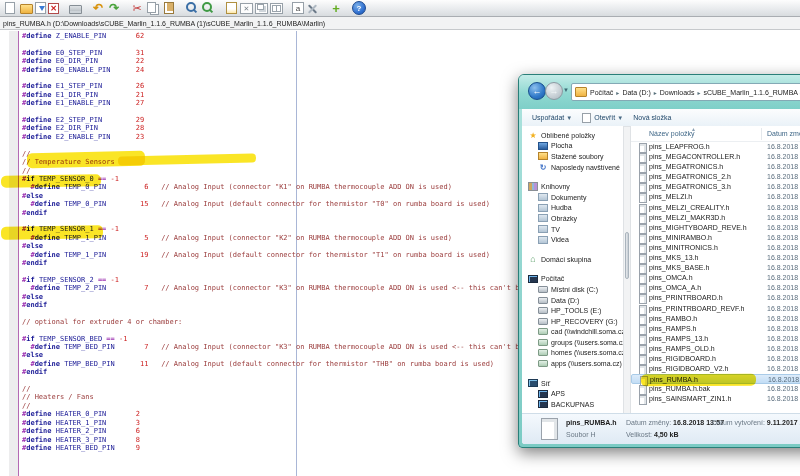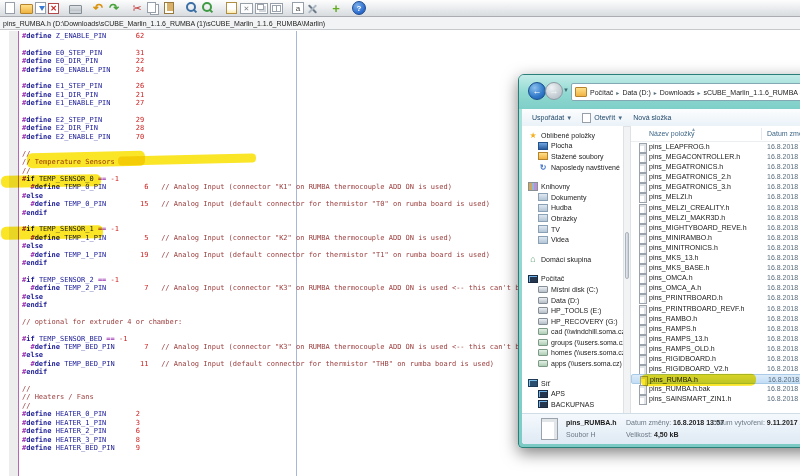--- a/index.html
+++ b/index.html
@@ -193,21 +193,21 @@
       <div data-name="code-line"><span class="t-pp">#</span><span class="t-kw">define</span> <span class="t-id">E0_STEP_PIN</span>        <span class="t-num">31</span></div>
       <div data-name="code-line"><span class="t-pp">#</span><span class="t-kw">define</span> <span class="t-id">E0_DIR_PIN</span>         <span class="t-num">22</span></div>
       <div data-name="code-line"><span class="t-pp">#</span><span class="t-kw">define</span> <span class="t-id">E0_ENABLE_PIN</span>      <span class="t-num">24</span></div>
       <div data-name="code-line">&nbsp;</div>
       <div data-name="code-line"><span class="t-pp">#</span><span class="t-kw">define</span> <span class="t-id">E1_STEP_PIN</span>        <span class="t-num">26</span></div>
       <div data-name="code-line"><span class="t-pp">#</span><span class="t-kw">define</span> <span class="t-id">E1_DIR_PIN</span>         <span class="t-num">21</span></div>
       <div data-name="code-line"><span class="t-pp">#</span><span class="t-kw">define</span> <span class="t-id">E1_ENABLE_PIN</span>      <span class="t-num">27</span></div>
       <div data-name="code-line">&nbsp;</div>
       <div data-name="code-line"><span class="t-pp">#</span><span class="t-kw">define</span> <span class="t-id">E2_STEP_PIN</span>        <span class="t-num">29</span></div>
       <div data-name="code-line"><span class="t-pp">#</span><span class="t-kw">define</span> <span class="t-id">E2_DIR_PIN</span>         <span class="t-num">28</span></div>
-      <div data-name="code-line"><span class="t-pp">#</span><span class="t-kw">define</span> <span class="t-id">E2_ENABLE_PIN</span>      <span class="t-num">70</span></div>
+      <div data-name="code-line"><span class="t-pp">#</span><span class="t-kw">define</span> <span class="t-id">E2_ENABLE_PIN</span>      <span class="t-num">23</span></div>
       <div data-name="code-line">&nbsp;</div>
       <div data-name="code-line"><span class="t-com">//</span></div>
       <div data-name="code-line"><span class="t-com">// Temperature Sensors</span></div>
       <div data-name="code-line"><span class="t-com">//</span></div>
       <div data-name="code-line"><span class="t-pp">#</span><span class="t-kw">if</span> <span class="t-id">TEMP_SENSOR_0</span> <span class="t-op">==</span> <span class="t-num">-1</span></div>
       <div data-name="code-line">  <span class="t-pp">#</span><span class="t-kw">define</span> <span class="t-id">TEMP_0_PIN</span>         <span class="t-num">6</span>   <span class="t-com">// Analog Input (connector "K1" on RUMBA thermocouple ADD ON is used)</span></div>
       <div data-name="code-line"><span class="t-pp">#</span><span class="t-kw">else</span></div>
       <div data-name="code-line">  <span class="t-pp">#</span><span class="t-kw">define</span> <span class="t-id">TEMP_0_PIN</span>        <span class="t-num">15</span>   <span class="t-com">// Analog Input (default connector for thermistor "T0" on rumba board is used)</span></div>
       <div data-name="code-line"><span class="t-pp">#</span><span class="t-kw">endif</span></div>
       <div data-name="code-line">&nbsp;</div>

